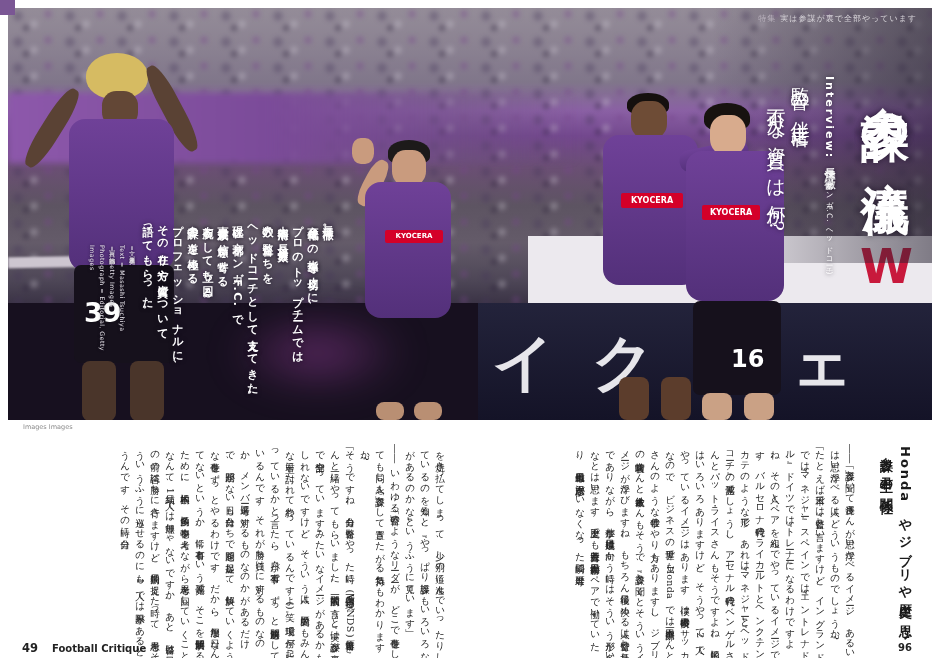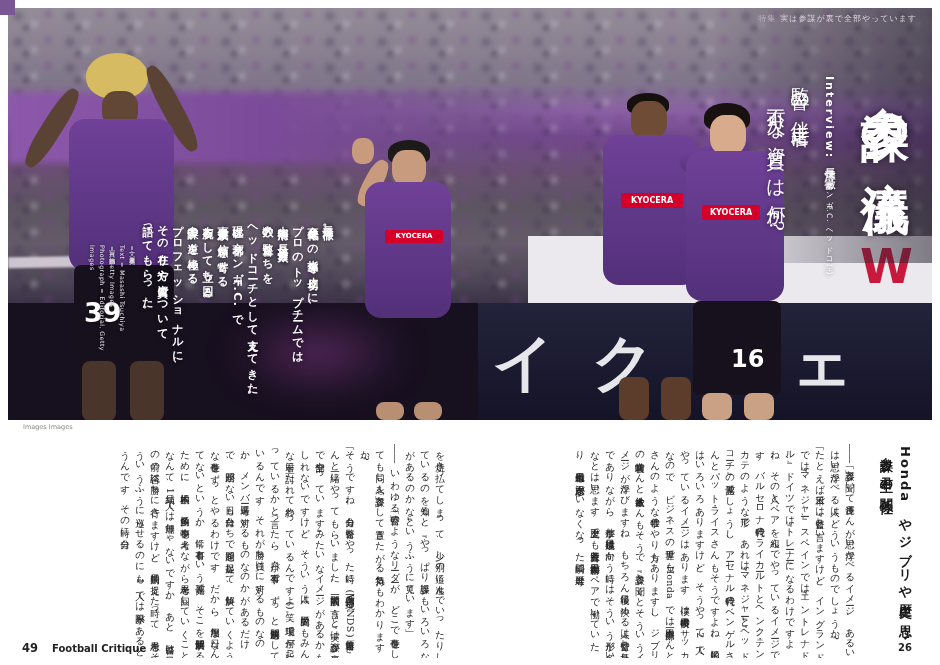--- a/index.html
+++ b/index.html
@@ -198,15 +198,15 @@
 「たとえば日本では『監督』と言いますけど、イングランドでは『マネジャー』、スペインでは『エントレナドール』、ドイツでは『トレーナー』になるわけですよね。その人とペアを組んでやっているイメージです。バルセロナ時代のライカールトとヘンク・テン・カテのような形で、あれは『マネジャー』と『ヘッドコーチ』の感覚でしょうし、アーセナル時代のベンゲルさんとパット・ライスさんもそうですよね。形的にはいろいろありますけど、そうやって2人でやっているイメージはあります。僕は本田技研のサッカー部出身なので、ビジネスの世界でもHondaでは本田宗一郎さんと藤沢武夫さんのような仕事のやり方もありますし、ジブリの宮崎駿さんと鈴木敏夫さんもそうで、『参謀』と聞くとそういうイメージが浮かびますね。もちろん最後に決める人は『監督』や『社長』でありながら、仕事が目標達成に向かう時にはそういう形が多いなとは思います。歴史上でも豊臣秀吉と黒田官兵衛がペアで働いていたり、織田信長も沢彦宗恩がいなくなった瞬間に延暦寺</div>
 
   <div class="body55 v pre">を焼き払ってしまって、少し別の道に進んでいったりしているのを知ると、『やっぱり参謀にもいろいろな意味があるのかな』というふうに見ています」
 ――いわゆる「監督」のようなリーダーが、どこで仕事をしても同じ人を「参謀」として置きたがる気持ちもわかりますか?
 「そうですね。自分も監督をやった時に、布啓一郎(現・VONDS市原監督)さんと一緒にやってもらいました。世間一般的に言うと『実は参謀が裏で全部やっています』みたいなイメージがあるかもしれないですけど、そういう人は、歴史的にもみんな君主に討たれて終わっているんですよ(笑)。現場で何が起こっているかと言ったら、日々が有事で、ずっと問題解決をしているんです。それが勝ち負けに対するものなのか、メンバー選考に対するものなのかがあるだけで、問題がない日も自分たちで問題を提起して、解決していくような仕事をずっとやるわけです。だから、無用な日なんてないというか、常に有事という感覚で、そこを問題解決するために、根本的に、多角的に物事を考えながら思考を回していくことなんて、結局1人では無理じゃないですか。あと、監督は目の前の試合に勝ちに行きますけど、長期的に捉えた時って、思考をそういうふうに巡らせるのにも1人では限界があると思うんです。その時に自分</div>
 
   <div class="footer-left">
     <span class="pgnum">49</span>
     <span>Football Critique</span>
   </div>
-  <div class="footer-right">26</div>
+  <div class="footer-right">96</div>
 
 </div>
 
 </body></html>

